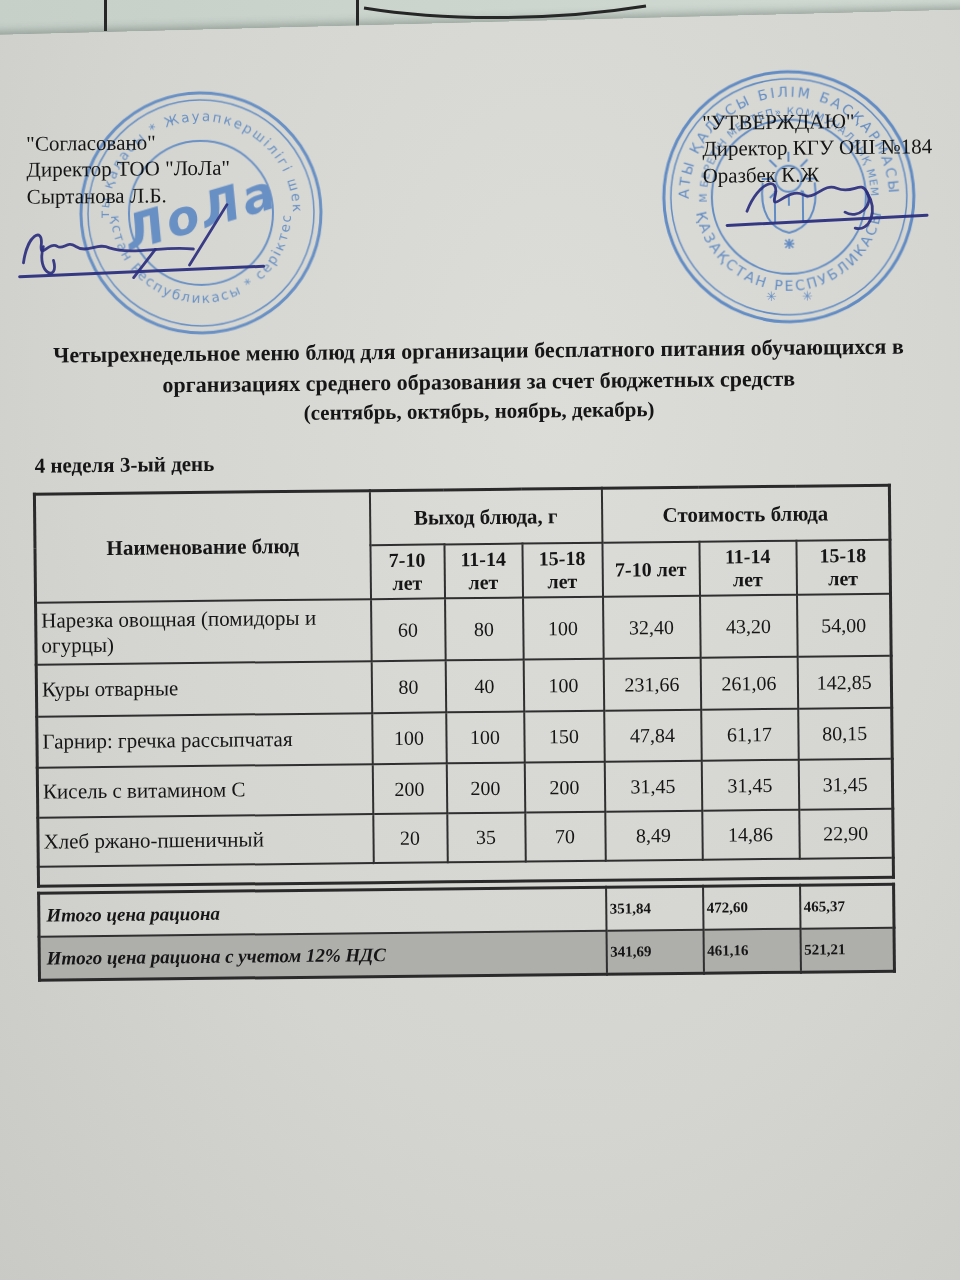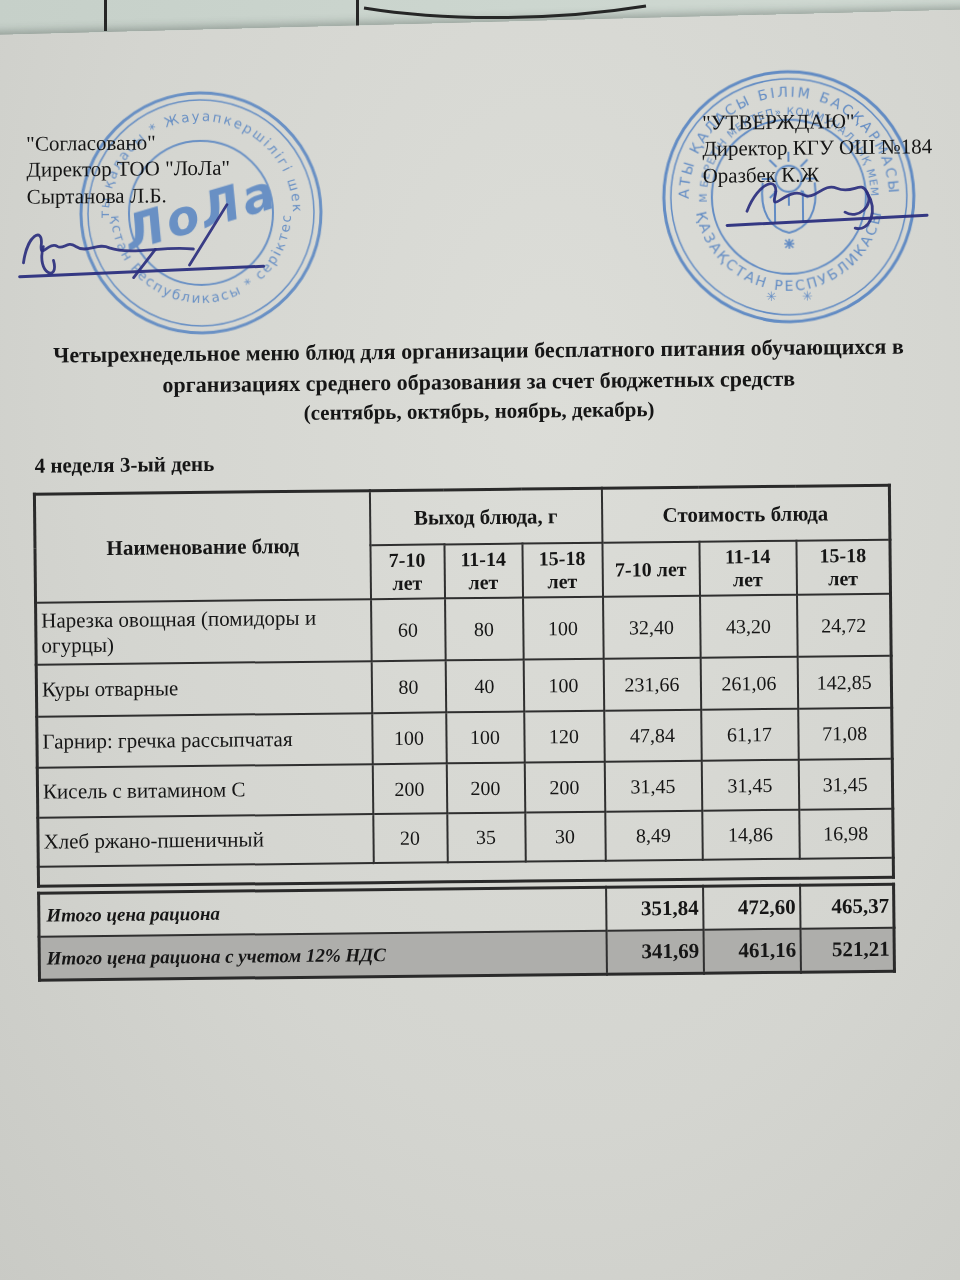--- a/index.html
+++ b/index.html
@@ -47,22 +47,22 @@
   .menu-table td.name-h{font-weight:bold;font-size:21px;}
   .menu-table tr.h1 td{font-weight:bold;font-size:21px;height:50px;}
   .menu-table tr.h2 td{font-weight:bold;font-size:20px;height:50px;line-height:1.15;}
   .w2{display:inline-block;width:52px;}
   .w2c{display:inline-block;width:56px;}
   .menu-table td.dish{text-align:left;font-size:21px;padding:2px 4px;line-height:1.2;}
   .r1 td{height:56px;} .r2 td{height:46px;} .r3 td{height:45px;}
   .r4 td{height:44px;} .r5 td{height:43px;}
   .spacer-row td{height:15px;border-left:none;border-right:none;}
   .totals-table{border:3px solid #2a2a2a;margin-top:4px;}
-  .totals-table td{border:2px solid #2f2f2f;font-size:21px;font-weight:bold;
-                   text-align:right;vertical-align:middle;height:39px;padding:1px 3px;}
+  .totals-table td{border:2px solid #2f2f2f;font-size:15px;font-weight:bold;
+                   text-align:left;vertical-align:middle;height:39px;padding:1px 3px;}
   .totals-table td.t-label{text-align:left;font-style:italic;font-size:19px;padding-left:6px;}
   .totals-table tr.gray td{background:#aeaeab;}
 </style>
 </head>
 <body>
 
 <div class="scene">
 
   <div class="desk-line desk-line-1"></div>
   <div class="desk-line desk-line-2"></div>
@@ -188,57 +188,57 @@
             <td><span class="w2c">11-14 лет</span></td>
             <td><span class="w2c">15-18 лет</span></td>
           </tr>
           <tr class="r1">
             <td class="dish">Нарезка овощная (помидоры и огурцы)</td>
             <td>60</td>
             <td>80</td>
             <td>100</td>
             <td>32,40</td>
             <td>43,20</td>
-            <td>24,72</td>
+            <td>54,00</td>
           </tr>
           <tr class="r2">
             <td class="dish">Куры отварные</td>
             <td>80</td>
             <td>40</td>
             <td>100</td>
             <td>231,66</td>
             <td>261,06</td>
             <td>142,85</td>
           </tr>
           <tr class="r3">
             <td class="dish">Гарнир: гречка рассыпчатая</td>
             <td>100</td>
             <td>100</td>
-            <td>120</td>
+            <td>150</td>
             <td>47,84</td>
             <td>61,17</td>
-            <td>71,08</td>
+            <td>80,15</td>
           </tr>
           <tr class="r4">
             <td class="dish">Кисель с витамином С</td>
             <td>200</td>
             <td>200</td>
             <td>200</td>
             <td>31,45</td>
             <td>31,45</td>
             <td>31,45</td>
           </tr>
           <tr class="r5">
             <td class="dish">Хлеб ржано-пшеничный</td>
             <td>20</td>
             <td>35</td>
-            <td>30</td>
+            <td>70</td>
             <td>8,49</td>
             <td>14,86</td>
-            <td>16,98</td>
+            <td>22,90</td>
           </tr>
           <tr class="spacer-row">
             <td colspan="7"></td>
           </tr>
         </tbody>
       </table>
 
       <table class="totals-table">
         <colgroup>
           <col style="width:567px">

